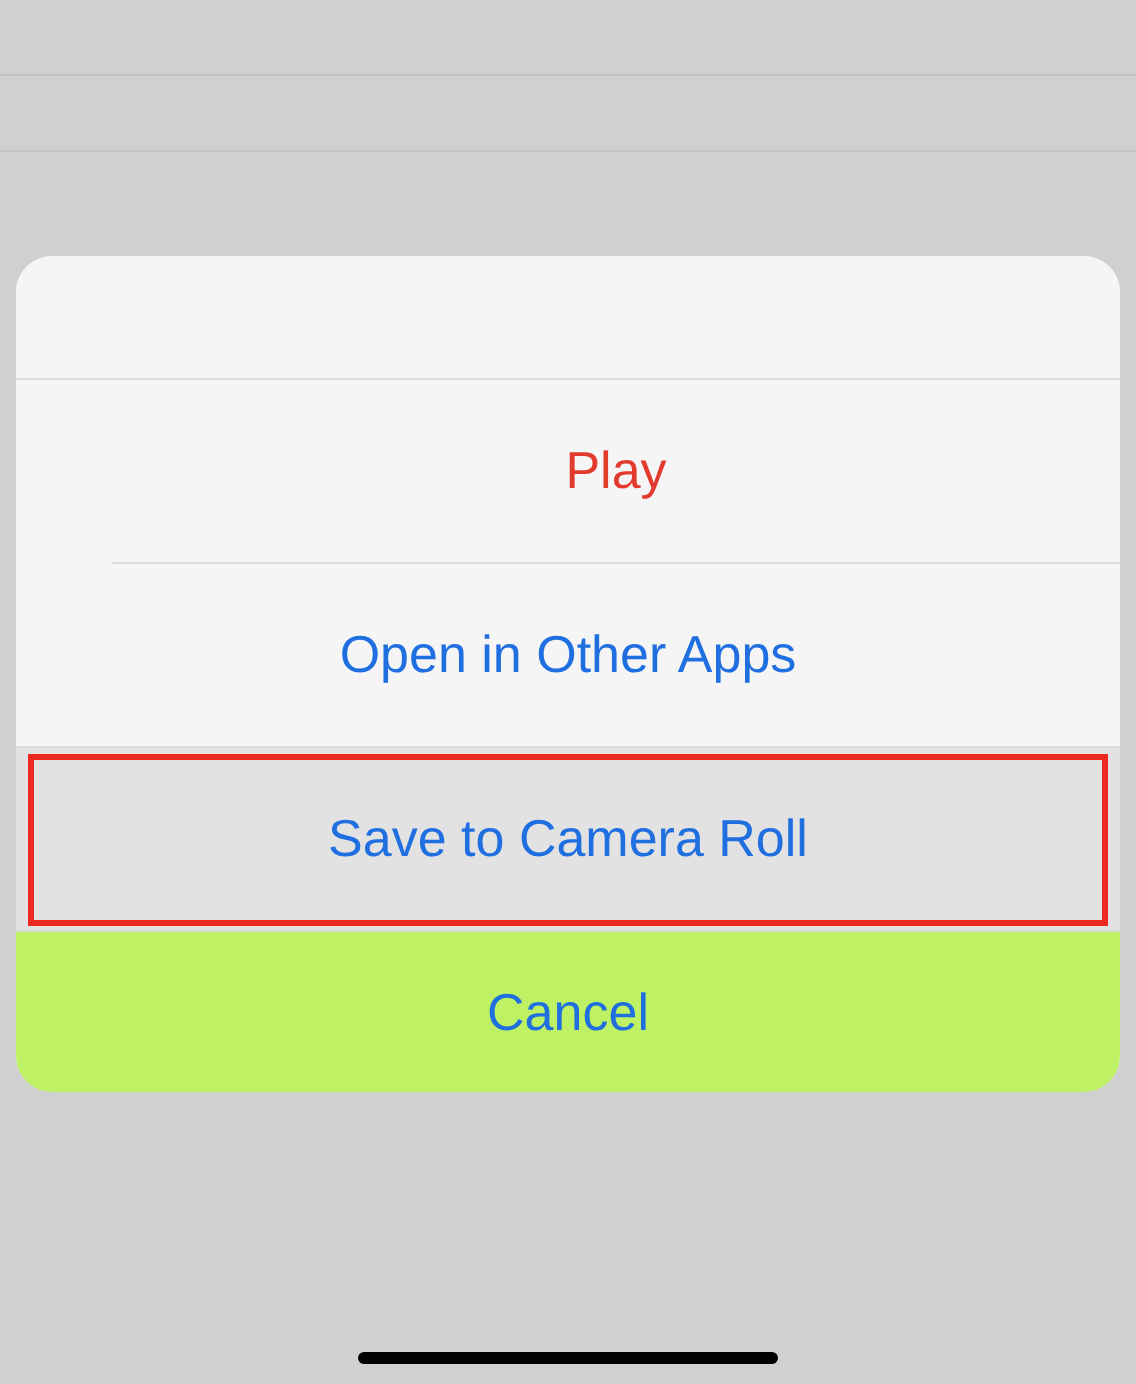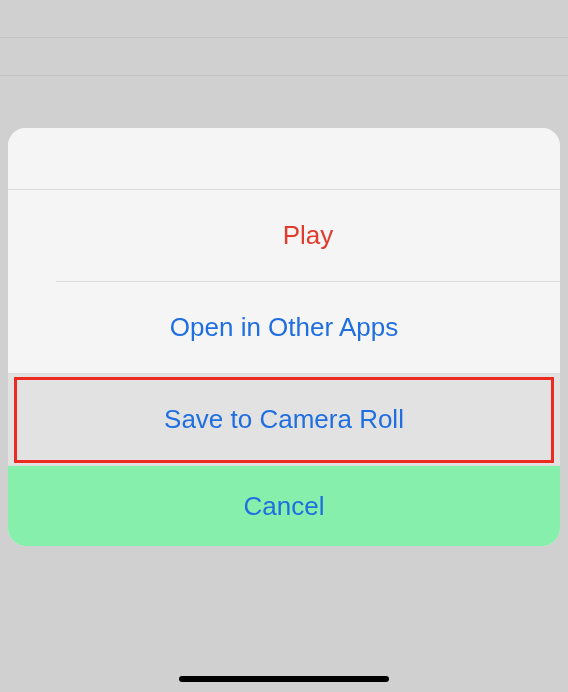--- a/index.html
+++ b/index.html
@@ -73,21 +73,21 @@
       top: 377px;
       height: 86px;
     }
     .cancel-wrapper {
       height: 80px;
       display: flex;
       align-items: center;
       justify-content: center;
       font-size: 26px;
       color: #1f6fe0;
-      background: #86efac;
+      background: #bef264;
       cursor: pointer;
     }
     .home-indicator {
       position: absolute;
       bottom: 10px;
       left: 50%;
       transform: translateX(-50%);
       width: 210px;
       height: 6px;
       background: #000;

